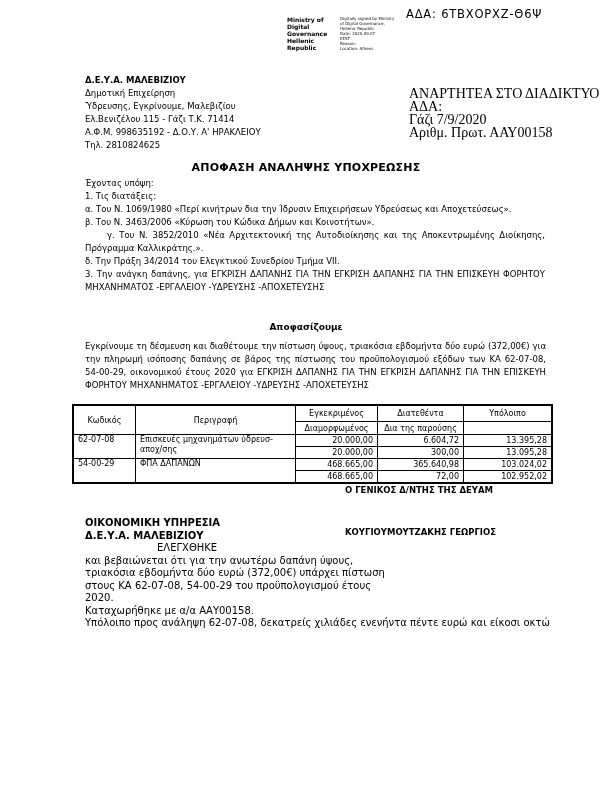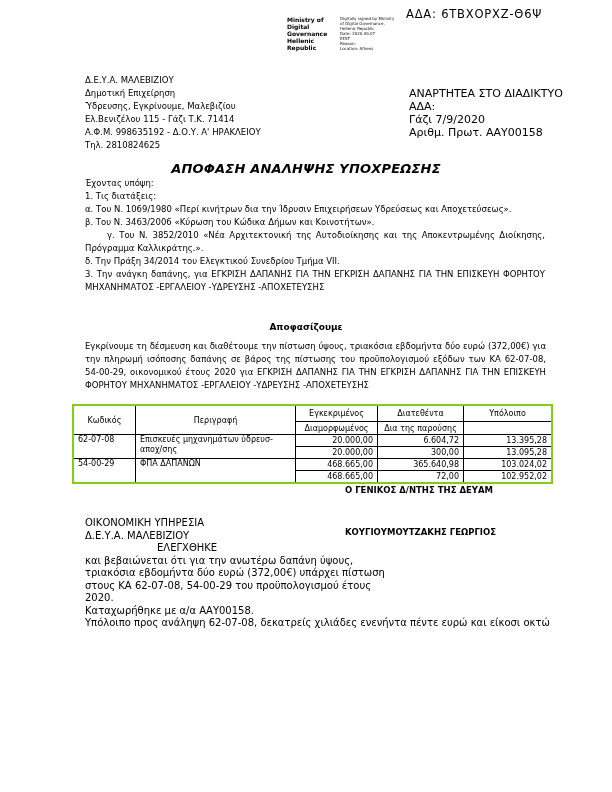--- a/index.html
+++ b/index.html
@@ -6,33 +6,33 @@
   .page{
     position:relative;width:612px;height:628px;background:#fff;
     font-family:"DejaVu Sans","Liberation Sans",sans-serif;color:#000;
     overflow:hidden;
   }
   .ada{position:absolute;left:406px;top:7px;font-size:11.5px;letter-spacing:.8px;white-space:nowrap;}
   .stamp{position:absolute;left:287px;top:16px;display:flex;gap:5px;align-items:flex-start;}
   .stamp-org{font-size:6px;line-height:7px;font-weight:bold;width:48px;}
   .stamp-detail{font-size:4px;line-height:5px;color:#111;}
   .hdr-left{position:absolute;left:85px;top:74px;font-size:8.5px;line-height:13px;white-space:nowrap;}
-  .hdr-right{position:absolute;left:409px;top:87px;font-size:11px;line-height:13px;white-space:nowrap;}
-  .bold{font-weight:normal;}
-  .doc-title{position:absolute;left:76px;top:161px;width:460px;text-align:center;font-weight:bold;font-size:13px;letter-spacing:.2px;font-style:italic;}
+  .hdr-right{position:absolute;left:409px;top:87px;font-size:14px;line-height:13px;white-space:nowrap;font-family:Liberation Serif, serif;}
+  .bold{font-weight:bold;}
+  .doc-title{position:absolute;left:76px;top:161px;width:460px;text-align:center;font-weight:bold;font-size:11px;letter-spacing:.2px;}
   .preamble{position:absolute;left:85px;top:177px;width:460px;font-size:8.5px;line-height:13px;}
   .preamble p{margin:0;}
   .sub{margin-left:22px;}
   .hang{text-indent:22px;text-align:justify;}
   .just{text-align:justify;}
   .decision-h{position:absolute;left:76px;top:322px;width:460px;text-align:center;font-weight:bold;font-size:9px;}
   .decision-b{position:absolute;left:85px;top:340px;width:461px;font-size:8.5px;line-height:13px;text-align:justify;margin:0;}
   table.budget{
     position:absolute;left:72px;top:404px;border-collapse:collapse;table-layout:fixed;
-    font-size:8px;border:2px solid #84cc16;
+    font-size:8px;border:2px solid #000000;
   }
   table.budget th,table.budget td{border:1px solid #000;padding:0 4px;overflow:hidden;}
   table.budget th{font-weight:normal;text-align:center;}
   .c-code{width:53px;} .c-desc{width:151px;} .c-n1{width:73px;} .c-n2{width:77px;} .c-n3{width:79px;}
   .hrow1 th{height:15px;} .hrow2 th{height:12px;}
   .drow td{height:11px;}
   td.code{vertical-align:top;padding-top:2px;}
   td.desc{vertical-align:top;padding-top:2px;line-height:10px;}
   td.num{text-align:right;}
   .gm-sign{position:absolute;left:345px;top:485px;font-size:8.5px;font-weight:bold;white-space:nowrap;}

